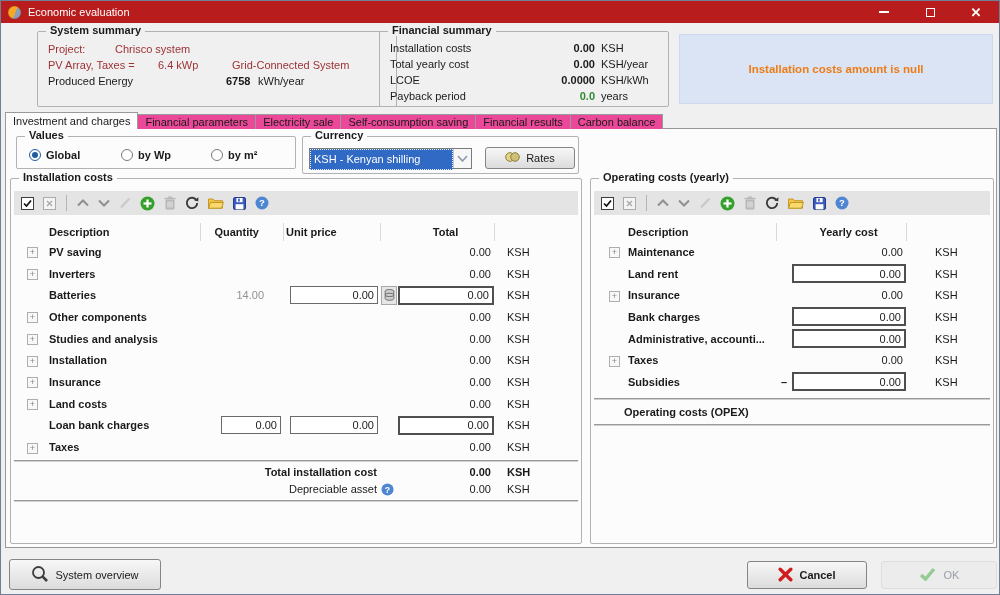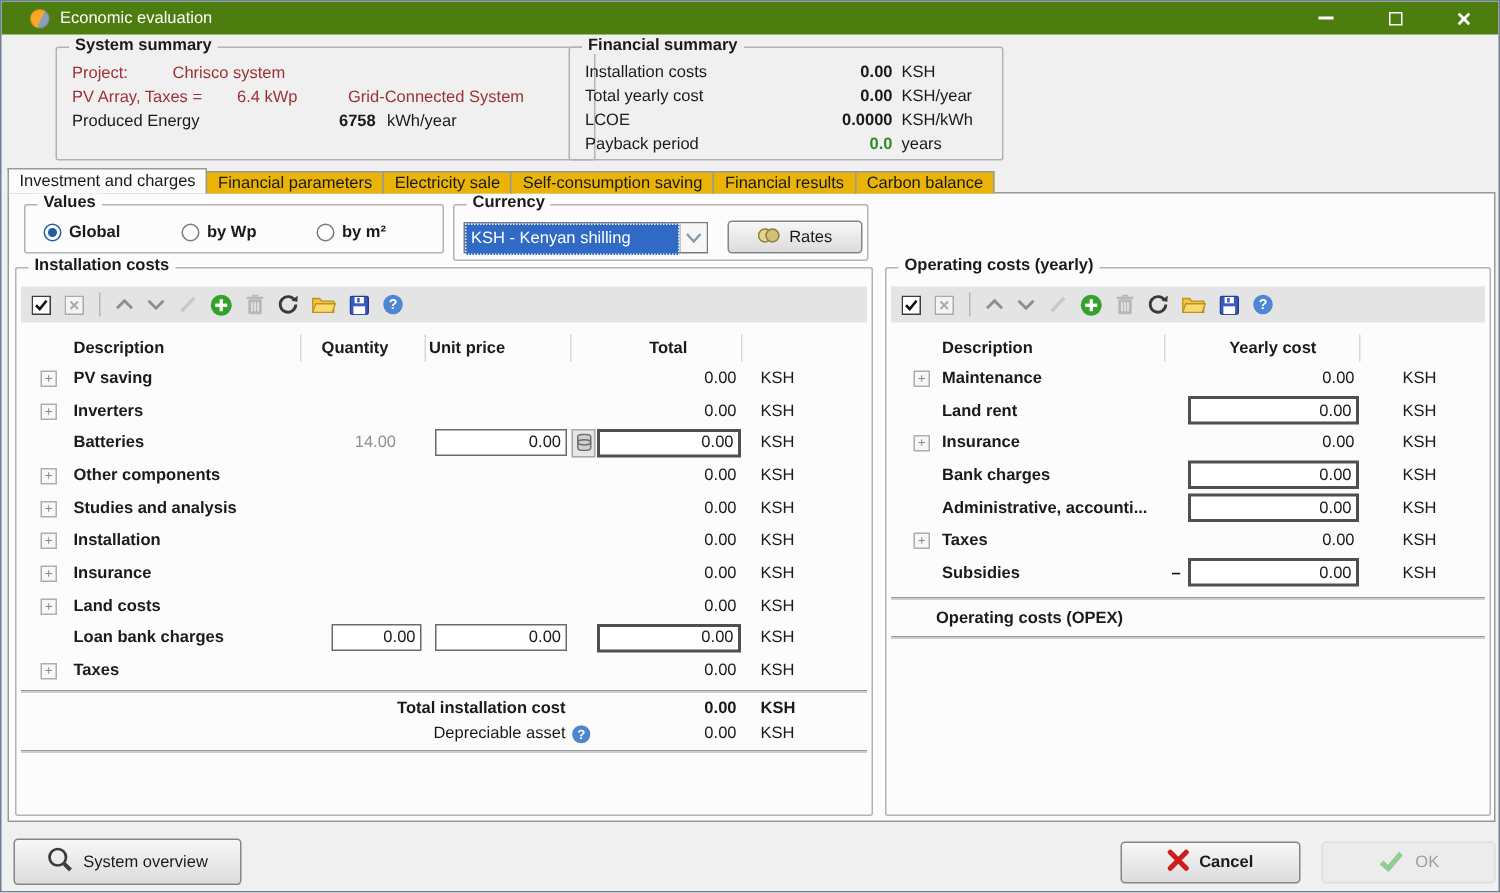--- a/index.html
+++ b/index.html
@@ -1,20 +1,20 @@
 <!DOCTYPE html>
 <html><head>
 <meta charset="utf-8">
 <style>
   * { margin:0; padding:0; box-sizing:border-box; }
   body { font-family:"Liberation Sans", sans-serif; font-size:11px; color:#1a1a1a; background:#c8c8c8; }
   .window { position:relative; width:1000px; height:595px; background:#f0f0f0; border:1px solid #6f7f95; overflow:hidden; }
 
   
-  .titlebar { position:absolute; left:0; top:0; width:100%; height:22px; background:#4d7c0f; color:#fff; display:flex; align-items:center; padding-left:19px; gap:7px; }
+  .titlebar { position:absolute; left:0; top:0; width:100%; height:22px; background:#b91c1c; color:#fff; display:flex; align-items:center; padding-left:7px; gap:7px; }
   .app-icon { width:13px; height:13px; border-radius:50%; background:linear-gradient(115deg,#f9a825 55%, #8aa0bd 55%); box-shadow:inset 0 0 1px #6a4a00; }
   .title-text { font-size:11px; }
   .win-controls { margin-left:auto; display:flex; height:22px; }
   .win-btn { width:46px; height:22px; display:flex; align-items:center; justify-content:center; color:#fff; font-size:12px; cursor:default; }
   .min-glyph { display:block; width:10px; border-top:2px solid #fff; }
   .max-glyph { display:block; width:9px; height:9px; border:1px solid #fff; }
   .close-glyph { font-weight:bold; font-size:13px; }
 
   
   .groupbox { position:absolute; border:1px solid #b2b2b2; border-radius:2px; }
@@ -28,21 +28,21 @@
   .fin-row { position:absolute; left:0; right:0; height:16px; }
   .fin-label { position:absolute; left:10px; }
   .fin-value { position:absolute; left:130px; width:85px; text-align:right; font-weight:bold; }
   .fin-unit  { position:absolute; left:221px; }
   .green { color:#2f8b2f; }
   .warning-box { position:absolute; left:678px; top:33px; width:314px; height:70px; background:#dae4f4; border:1px solid #ccd9ee; display:flex; align-items:center; justify-content:center; }
   .warning-text { color:#ee7c16; font-weight:bold; font-size:11.5px; }
 
   
   .tabs { position:absolute; left:4px; top:111px; display:flex; align-items:flex-end; z-index:3; }
-  .tab { height:15px; line-height:14px; padding:0 7px; background:#eab308; border:1px solid #9a9a9a; border-bottom:none; margin-right:-1px; white-space:nowrap; cursor:default; }
+  .tab { height:15px; line-height:14px; padding:0 7px; background:#ec4899; border:1px solid #9a9a9a; border-bottom:none; margin-right:-1px; white-space:nowrap; cursor:default; }
   .tab.active { height:17px; line-height:16px; background:#fcfcfc; position:relative; z-index:4; }
 
   
   .panel { position:absolute; left:4px; top:127px; width:992px; height:420px; background:#fcfcfc; border:1px solid #989898; }
 
   
   .radio { position:absolute; top:12px; display:flex; align-items:flex-start; gap:5px; font-weight:bold; cursor:default; }
   .radio-circle { width:12px; height:12px; border:1px solid #7a7a7a; border-radius:50%; background:#fff; position:relative; flex:none; }
   .radio-circle.sel { border-color:#1f5da0; }
   .radio-circle.sel::after { content:""; position:absolute; inset:2px; background:#1f5da0; border-radius:50%; }
@@ -149,20 +149,23 @@
       <span class="fin-value">0.0000</span>
       <span class="fin-unit">KSH/kWh</span>
     </div>
     <div class="fin-row" style="top:58px;">
       <span class="fin-label">Payback period</span>
       <span class="fin-value green">0.0</span>
       <span class="fin-unit">years</span>
     </div>
   </div>
 
+  <div class="warning-box">
+    <span class="warning-text">Installation costs amount is null</span>
+  </div>
 
   <div class="tabs">
     <span class="tab active">Investment and charges</span>
     <span class="tab">Financial parameters</span>
     <span class="tab">Electricity sale</span>
     <span class="tab">Self-consumption saving</span>
     <span class="tab">Financial results</span>
     <span class="tab">Carbon balance</span>
   </div>
 

